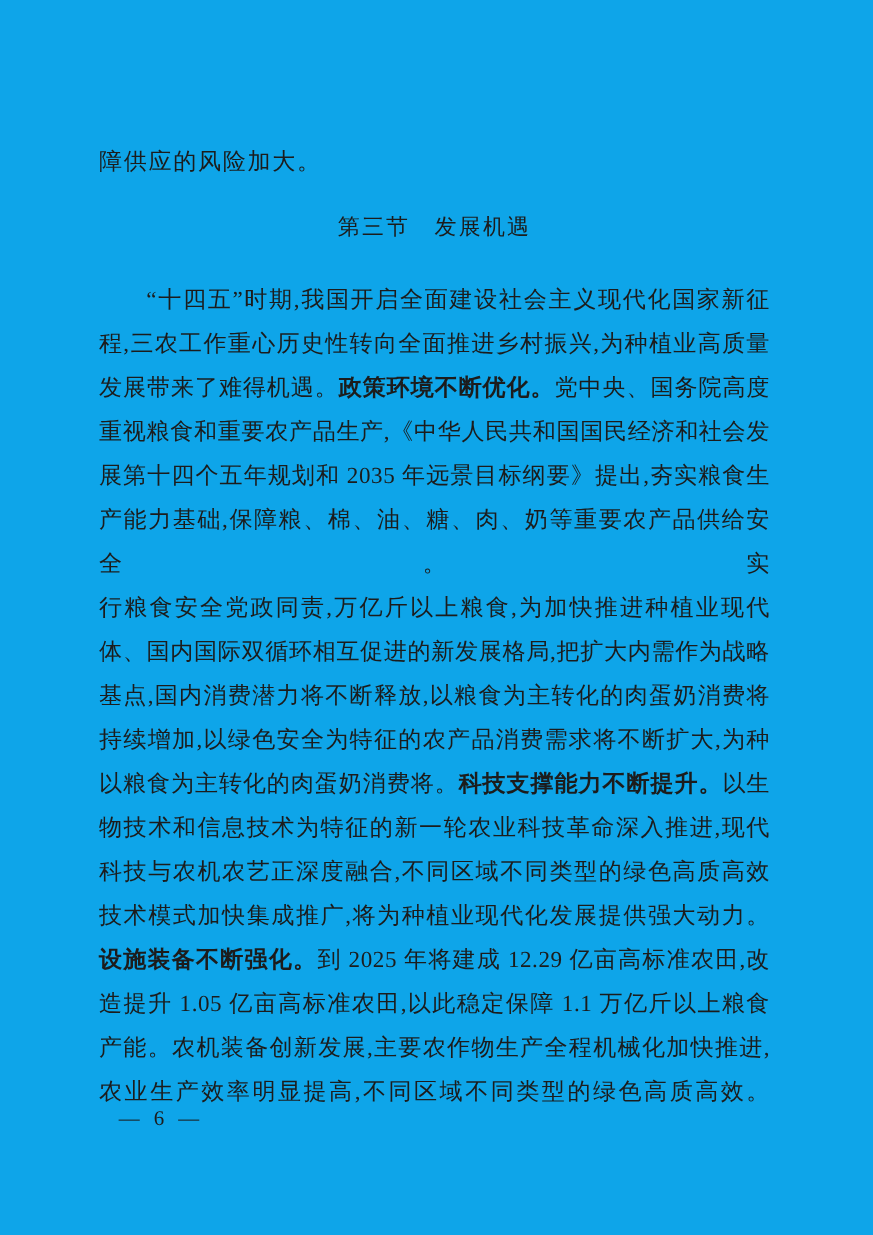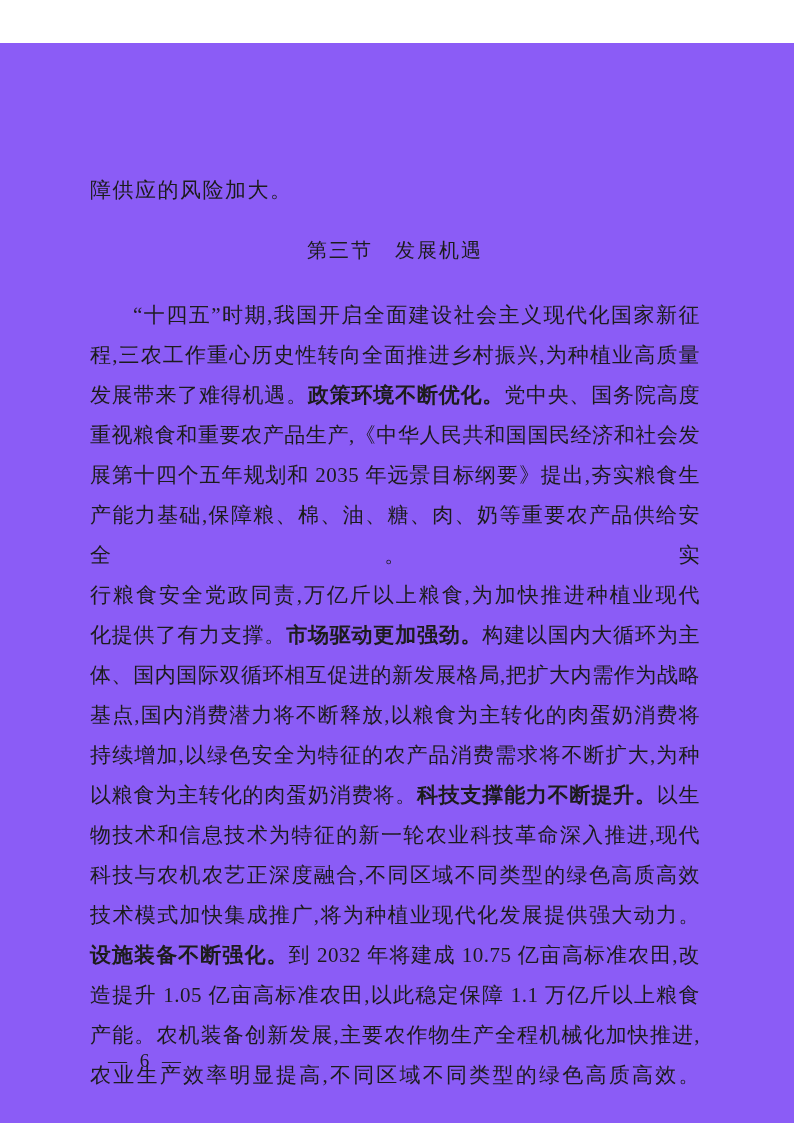--- a/index.html
+++ b/index.html
@@ -8,22 +8,21 @@
     height: 1123px;
     background: #ffffff;
     position: relative;
     overflow: hidden;
     font-family: "Liberation Serif", "DejaVu Serif", serif;
     color: #1c1c1c;
   }
   .page {
     position: absolute;
     inset: 0;
-    background: #8b5cf6;
-    margin-top: 43px;
+    background: #0ea5e9;
   }
   .lead-line {
     position: absolute;
     left: 90px;
     top: 127px;
     width: 610px;
     font-size: 21px;
     line-height: 40px;
     letter-spacing: 1.5px;
     text-align: left;
@@ -82,29 +81,28 @@
   <h2 class="section-heading">第三节　发展机遇</h2>
 
   <div class="paragraph" id="paragraph">
       <div class="body-line indent"><span>“十四五”时期,我国开启全面建设社会主义现代化国家新征</span></div>
       <div class="body-line"><span>程,三农工作重心历史性转向全面推进乡村振兴,为种植业高质量</span></div>
       <div class="body-line"><span>发展带来了难得机遇。</span><span class="bold">政策环境不断优化。</span><span>党中央、国务院高度</span></div>
       <div class="body-line"><span>重视粮食和重要农产品生产,《中华人民共和国国民经济和社会发</span></div>
       <div class="body-line"><span>展第十四个五年规划和 2035 年远景目标纲要》提出,夯实粮食生</span></div>
       <div class="body-line"><span>产能力基础,保障粮、棉、油、糖、肉、奶等重要农产品供给安全。实</span></div>
       <div class="body-line"><span>行粮食安全党政同责,万亿斤以上粮食,为加快推进种植业现代</span></div>
-      <div class="body-line"><span>化提供了有力支撑。</span><span class="bold">市场驱动更加强劲。</span><span>构建以国内大循环为主</span></div>
       <div class="body-line"><span>体、国内国际双循环相互促进的新发展格局,把扩大内需作为战略</span></div>
       <div class="body-line"><span>基点,国内消费潜力将不断释放,以粮食为主转化的肉蛋奶消费将</span></div>
       <div class="body-line"><span>持续增加,以绿色安全为特征的农产品消费需求将不断扩大,为种</span></div>
       <div class="body-line"><span>以粮食为主转化的肉蛋奶消费将。</span><span class="bold">科技支撑能力不断提升。</span><span>以生</span></div>
       <div class="body-line"><span>物技术和信息技术为特征的新一轮农业科技革命深入推进,现代</span></div>
       <div class="body-line"><span>科技与农机农艺正深度融合,不同区域不同类型的绿色高质高效</span></div>
       <div class="body-line"><span>技术模式加快集成推广,将为种植业现代化发展提供强大动力。</span></div>
-      <div class="body-line"><span class="bold">设施装备不断强化。</span><span>到 2032 年将建成 10.75 亿亩高标准农田,改</span></div>
+      <div class="body-line"><span class="bold">设施装备不断强化。</span><span>到 2025 年将建成 12.29 亿亩高标准农田,改</span></div>
       <div class="body-line"><span>造提升 1.05 亿亩高标准农田,以此稳定保障 1.1 万亿斤以上粮食</span></div>
       <div class="body-line"><span>产能。农机装备创新发展,主要农作物生产全程机械化加快推进,</span></div>
       <div class="body-line"><span>农业生产效率明显提高,不同区域不同类型的绿色高质高效。</span></div>
     </div>
 
   <div class="page-footer">— 6 —</div>
 
 </div>
 
 </body></html>

